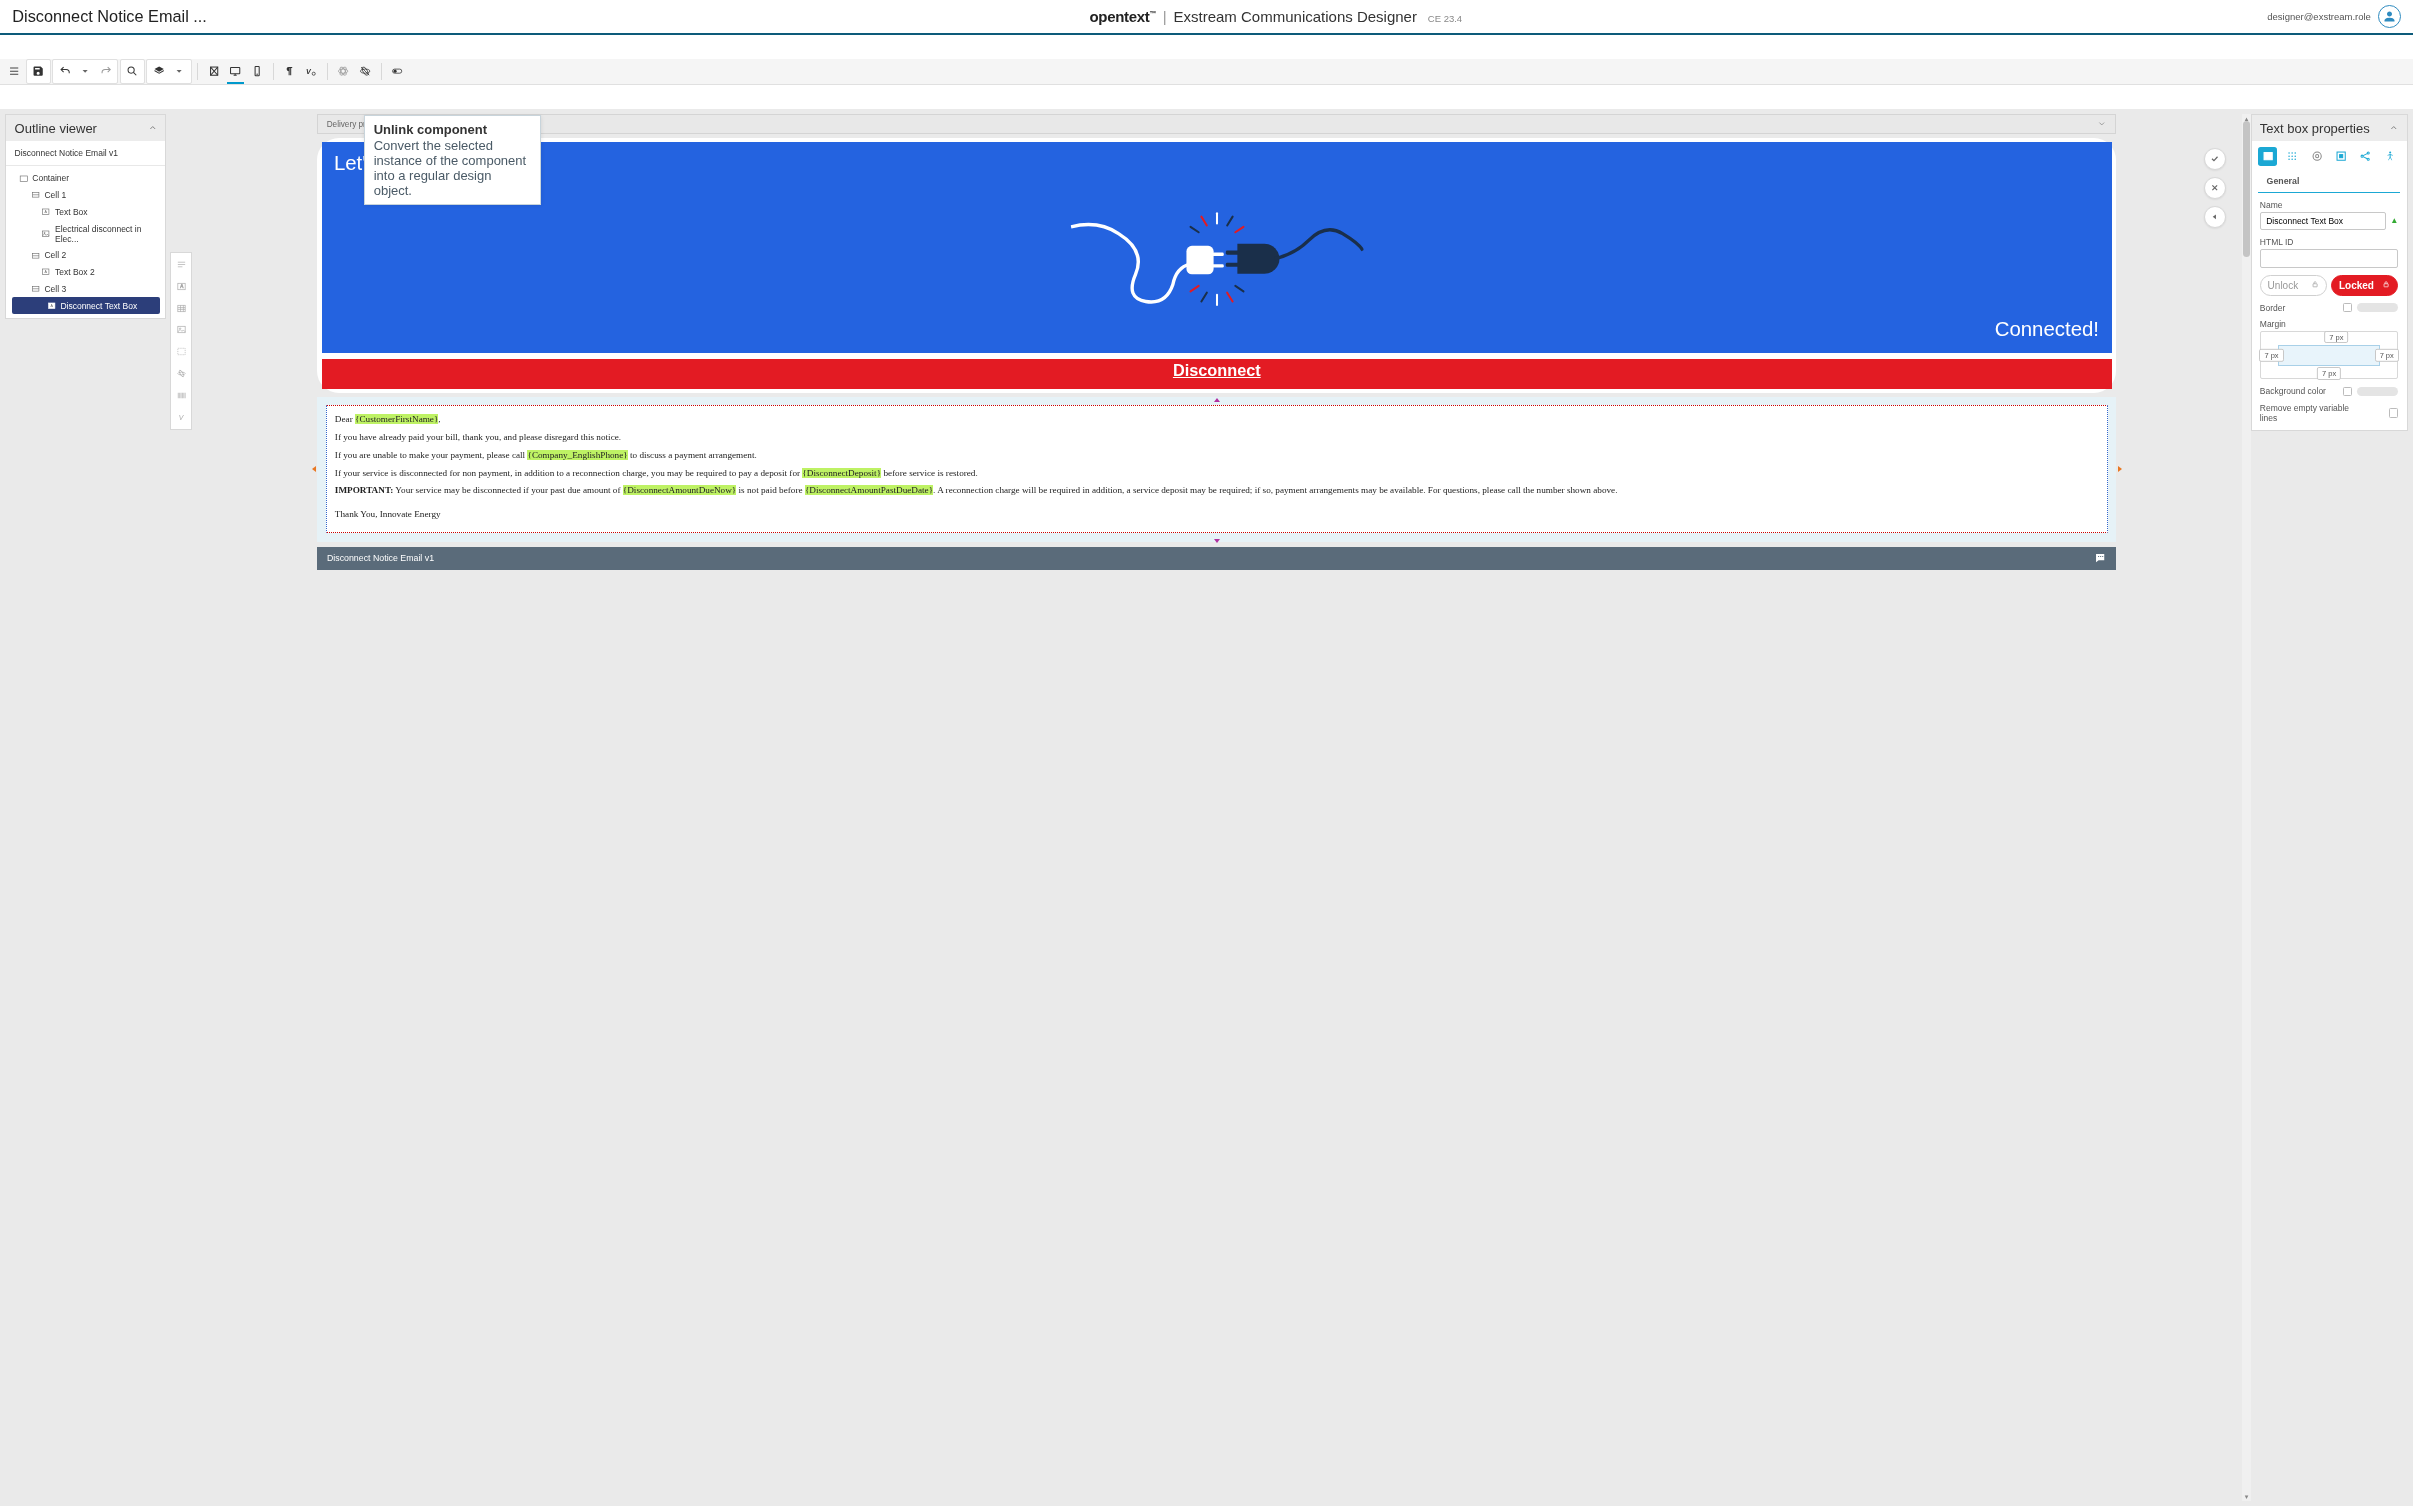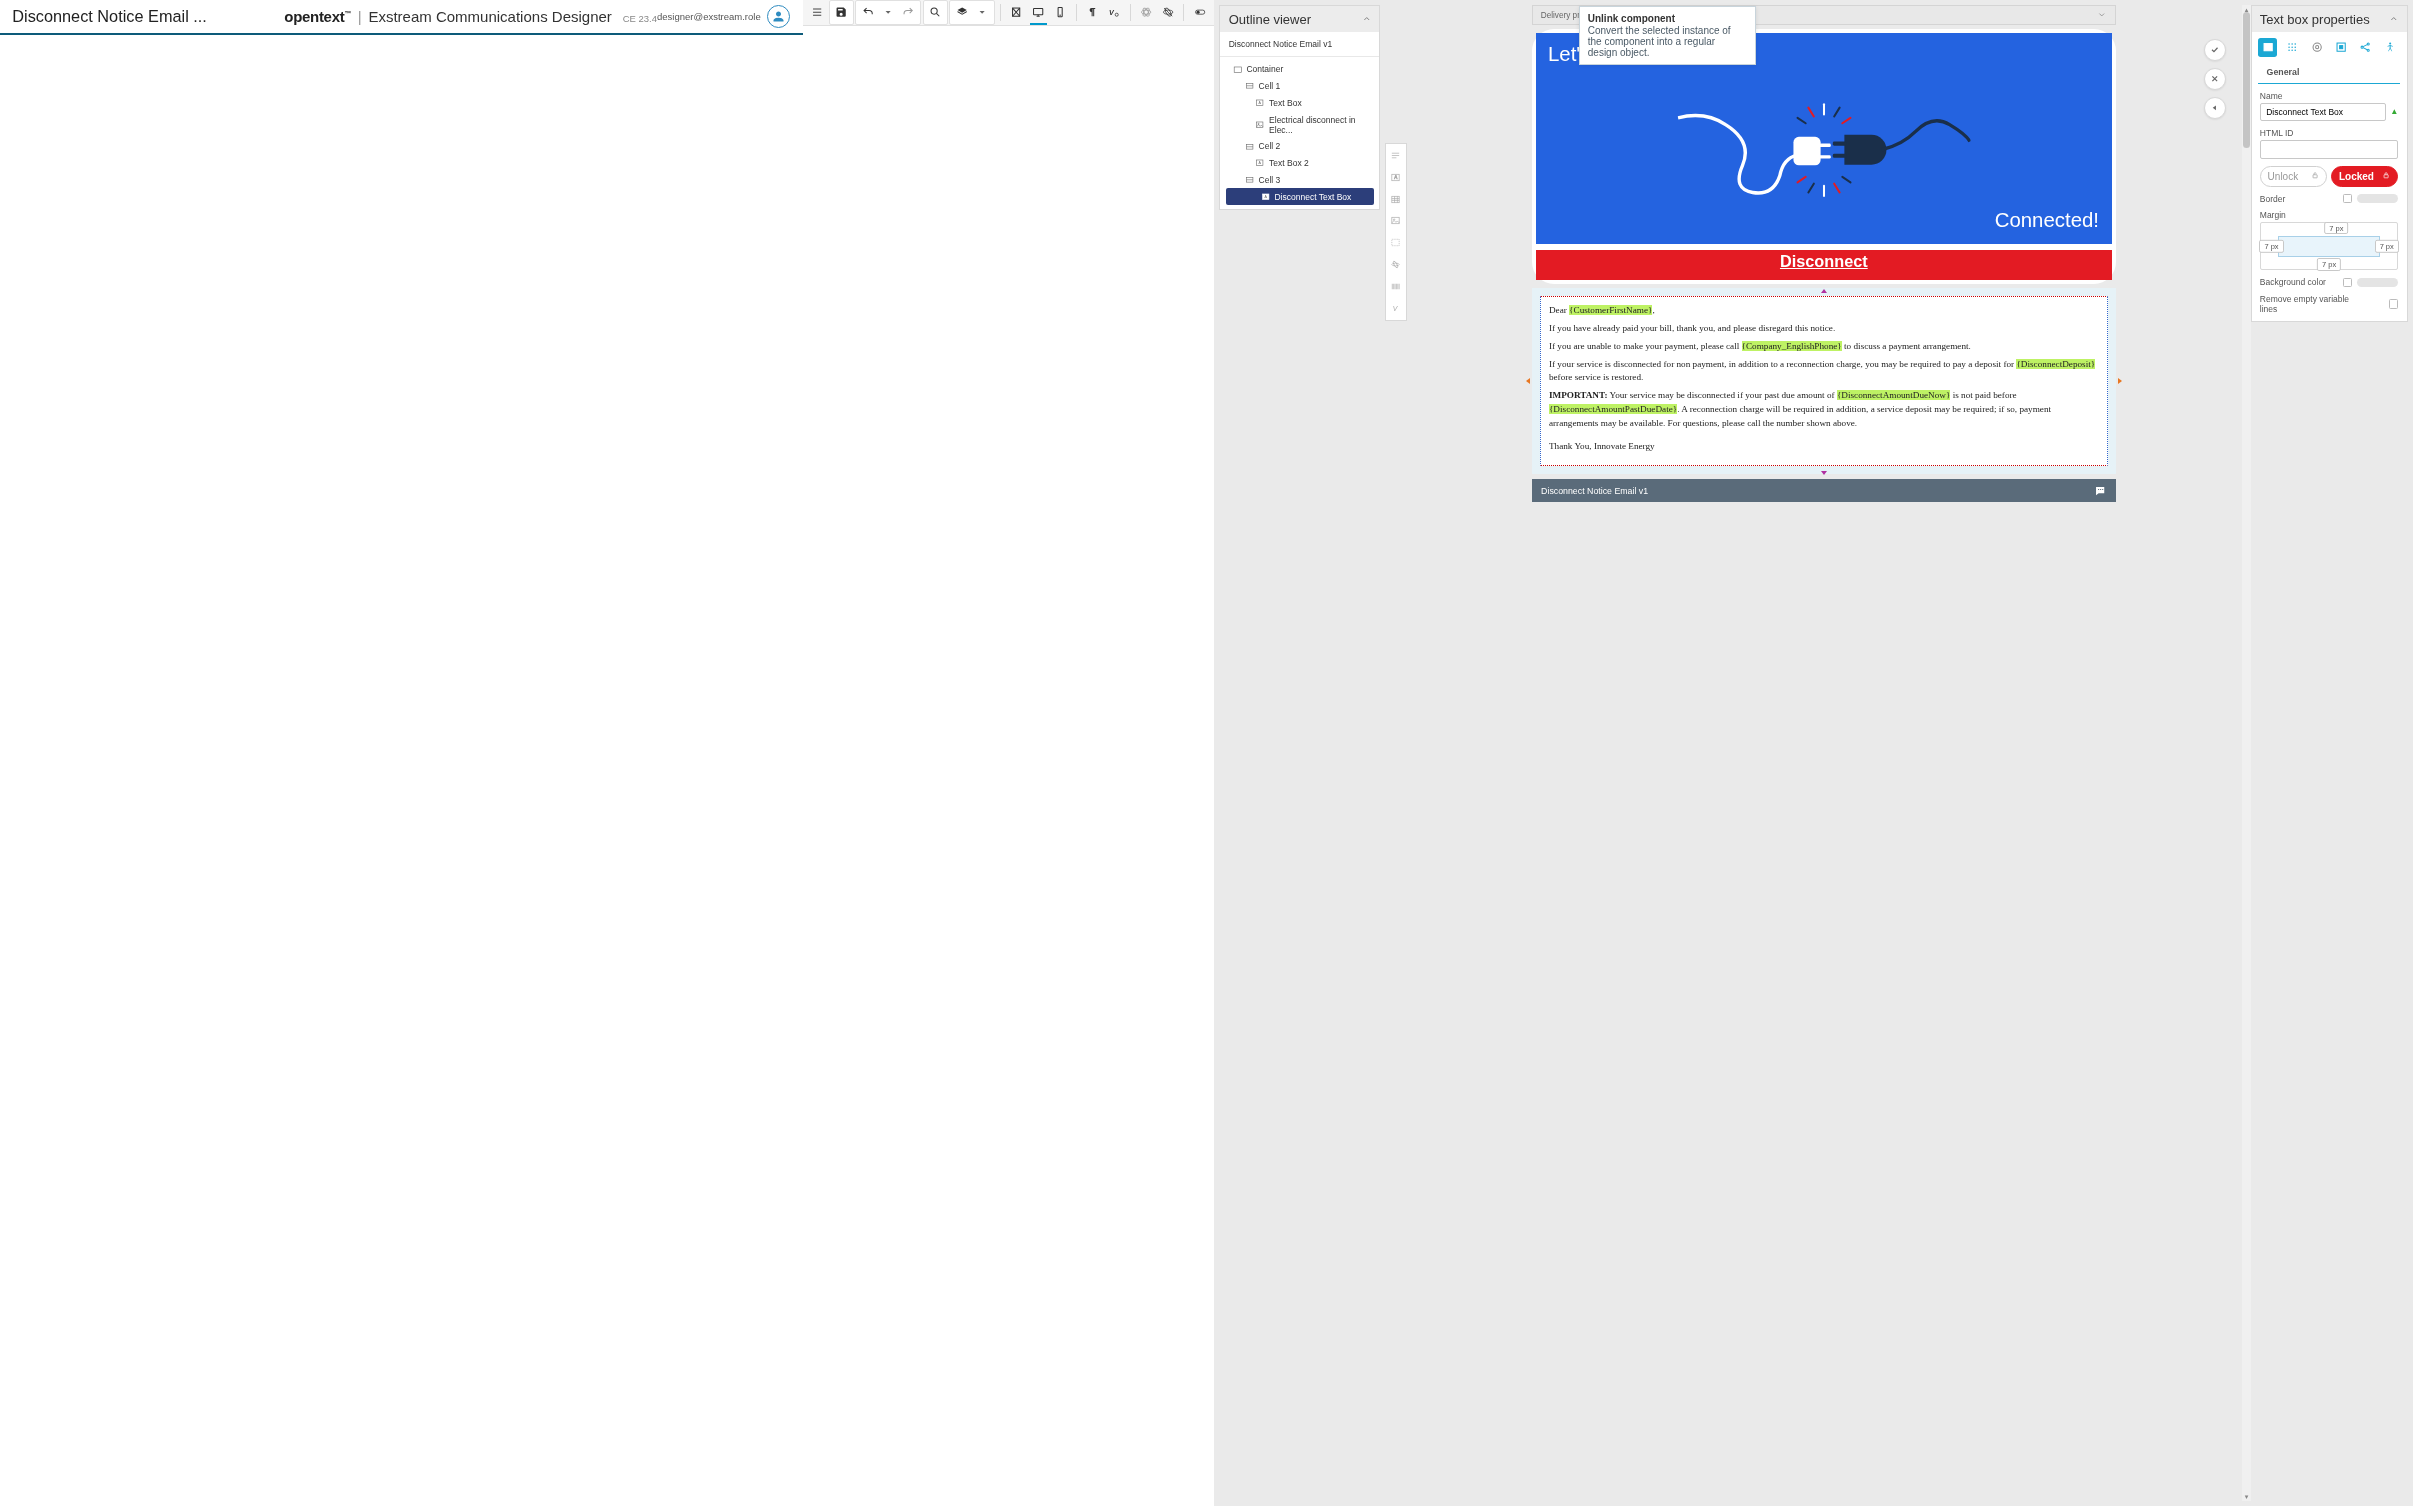--- a/index.html
+++ b/index.html
@@ -1,17 +1,17 @@
 <!DOCTYPE html>
 <html style="font-size:11px"><head>
 <meta charset="utf-8">
 <style>
 * { box-sizing: border-box; margin: 0; padding: 0; }
 body { font-family: -apple-system, BlinkMacSystemFont, "Segoe UI", Arial, sans-serif; font-size: 8.8px; color: #333; background: #fff; overflow: hidden; }
-.app { display: flex; height: 100vh; }
+.app { display: flex; flex-direction: column; height: 100vh; gap: 24px; }
 
 
 .header { display: flex; align-items: center; height: 35px; border-bottom: 2px solid #0d5b7a; padding: 0 12.3px; }
 .doc-title { font-size: 16.3px; font-weight: 400; color: #222; flex: 0 0 auto; width: 272px; }
 .brand { flex: 1; display: flex; align-items: baseline; justify-content: center; gap: 6.8px; }
 .brand-logo { font-size: 15px; font-weight: 700; color: #222; letter-spacing: -0.3px; }
 .brand-tm { font-size: 6.8px; vertical-align: super; }
 .brand-sep { color: #999; font-size: 15px; font-weight: 300; }
 .brand-app { font-size: 15px; color: #333; font-weight: 300; }
 .brand-ver { font-size: 9.5px; color: #888; margin-left: 4.1px; }
@@ -45,21 +45,21 @@
 
 
 .side-toolbar { width: 22px; background: #fff; margin: 5.4px 0 5.4px 4.1px; border: 0.7px solid #d8d8d8; display: flex; flex-direction: column; align-items: center; padding: 4.1px 0; gap: 6.8px; align-self: flex-start; margin-top: 143px; }
 .side-toolbar .sbtn { width: 15px; height: 15px; display: flex; align-items: center; justify-content: center; cursor: pointer; color: #888; }
 .side-toolbar .sbtn svg { width: 11px; height: 11px; }
 
 
 .canvas-wrap { flex: 1; position: relative; overflow: hidden; }
 .canvas-scroll { position: absolute; inset: 0 9.5px 0 0; overflow: hidden; }
 .delivery-bar { margin: 5.4px 125px 0 125px; background: #e8e8e8; border: 0.7px solid #d4d4d4; padding: 4.1px 8.2px; font-size: 8.2px; color: #666; display: flex; align-items: center; justify-content: space-between; position: relative; }
-.tooltip { position: absolute; left: 46px; top: 0; background: #fff; border: 0.7px solid #c8d4db; padding: 5.4px 8.2px; font-size: 10px; color: #4a5a66; box-shadow: 0 1.4px 4.1px rgba(0,0,0,0.1); z-index: 10; width: 177px; }
+.tooltip { position: absolute; left: 46px; top: 0; background: #fff; border: 0.7px solid #c8d4db; padding: 5.4px 8.2px; font-size: 13px; color: #4a5a66; box-shadow: 0 1.4px 4.1px rgba(0,0,0,0.1); z-index: 10; width: 177px; }
 .tooltip b { font-weight: 600; color: #333; display: block; margin-bottom: 1.4px; }
 .floating-btns { position: absolute; right: 15px; top: 39px; display: flex; flex-direction: column; gap: 6.8px; z-index: 5; }
 .fbtn { width: 22px; height: 22px; background: #fff; border: 0.7px solid #d8d8d8; border-radius: 50%; display: flex; align-items: center; justify-content: center; cursor: pointer; color: #666; box-shadow: 0 0.7px 2px rgba(0,0,0,0.08); }
 .fbtn svg { width: 9.5px; height: 9.5px; }
 
 .email-canvas { margin: 4.1px 125px 0 125px; background: #fff; padding: 4.1px; border-radius: 22px; }
 .hero { background: #2463e0; color: #fff; padding: 9.5px 12.3px; position: relative; height: 211px; }
 .hero-top { font-size: 20.4px; font-weight: 400; }
 .hero-bottom { position: absolute; bottom: 12.3px; right: 13px; font-size: 20.4px; }
 .plug-art { position: absolute; left: 50%; top: 50%; transform: translate(-50%, -48%); width: 293px; height: 129px; }

